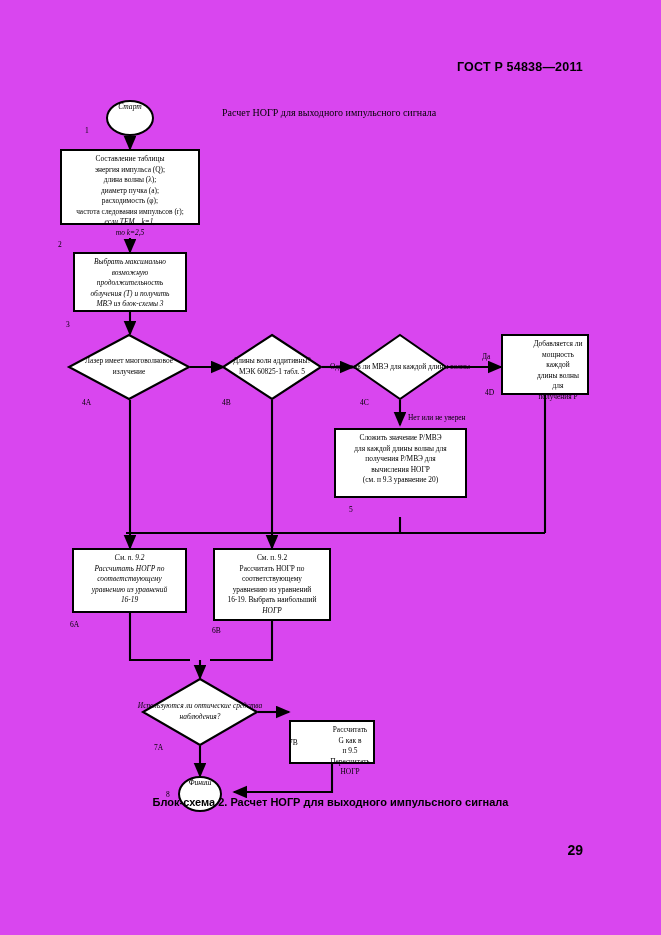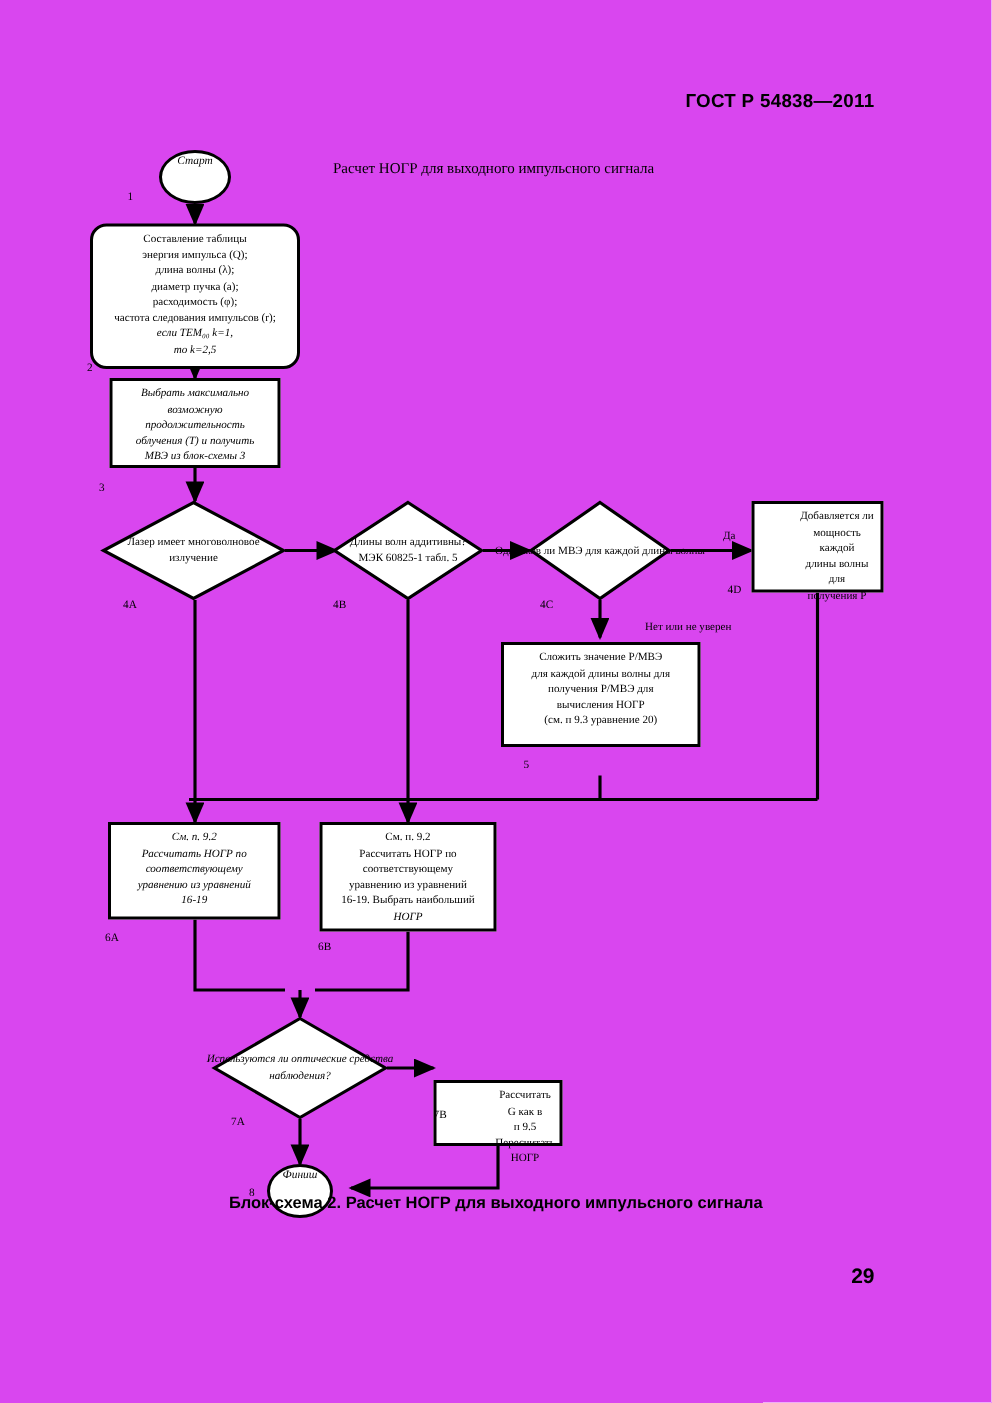--- a/index.html
+++ b/index.html
@@ -177,21 +177,21 @@
 
       <path d="M332,744 L332,792 L234,792" marker-end="url(#ah)"></path>
     </g>
   </svg>
 
   <div class="node terminator" style="left:106px; top:100px; width:48px; height:36px;">
     <span>Старт</span>
   </div>
   <div class="step-num" style="left:85px; top:126px;">1</div>
 
-  <div class="node proc" style="left:60px; top:149px; width:140px; height:97px;border-radius:11px;">
+  <div class="node proc" style="left:60px; top:149px; width:140px; height:76px;">
     <div>
       <span class="ln">Составление таблицы</span>
       <span class="ln">энергия импульса (Q);</span>
       <span class="ln">длина волны (λ);</span>
       <span class="ln">диаметр пучка (a);</span>
       <span class="ln">расходимость (φ);</span>
       <span class="ln">частота следования импульсов (r);</span>
       <span class="ln it">если TEM₀₀ k=1,</span>
       <span class="ln it">то k=2,5</span>
     </div>
@@ -246,21 +246,21 @@
       <span style="padding:0;">
         <span class="ln">Одинаков ли</span>
         <span class="ln">МВЭ  для каждой длины</span>
         <span class="ln">волны</span>
       </span>
     </div>
   </div>
   <div class="step-num" style="left:360px; top:398px;">4C</div>
 
   <div class="edge-label" style="left:482px; top:352px;">Да</div>
-  <div class="edge-label" style="left:408px; top:413px;margin-left:22px;">Нет или не уверен</div>
+  <div class="edge-label" style="left:408px; top:413px;">Нет или не уверен</div>
 
   <div class="node proc" style="left:501px; top:334px; width:88px; height:61px;padding-left:30px;">
     <div>
       <span class="ln">Добавляется ли</span>
       <span class="ln">мощность каждой</span>
       <span class="ln">длины волны для</span>
       <span class="ln">получения P</span>
     </div>
   </div>
   <div class="step-num" style="left:485px; top:388px;">4D</div>

